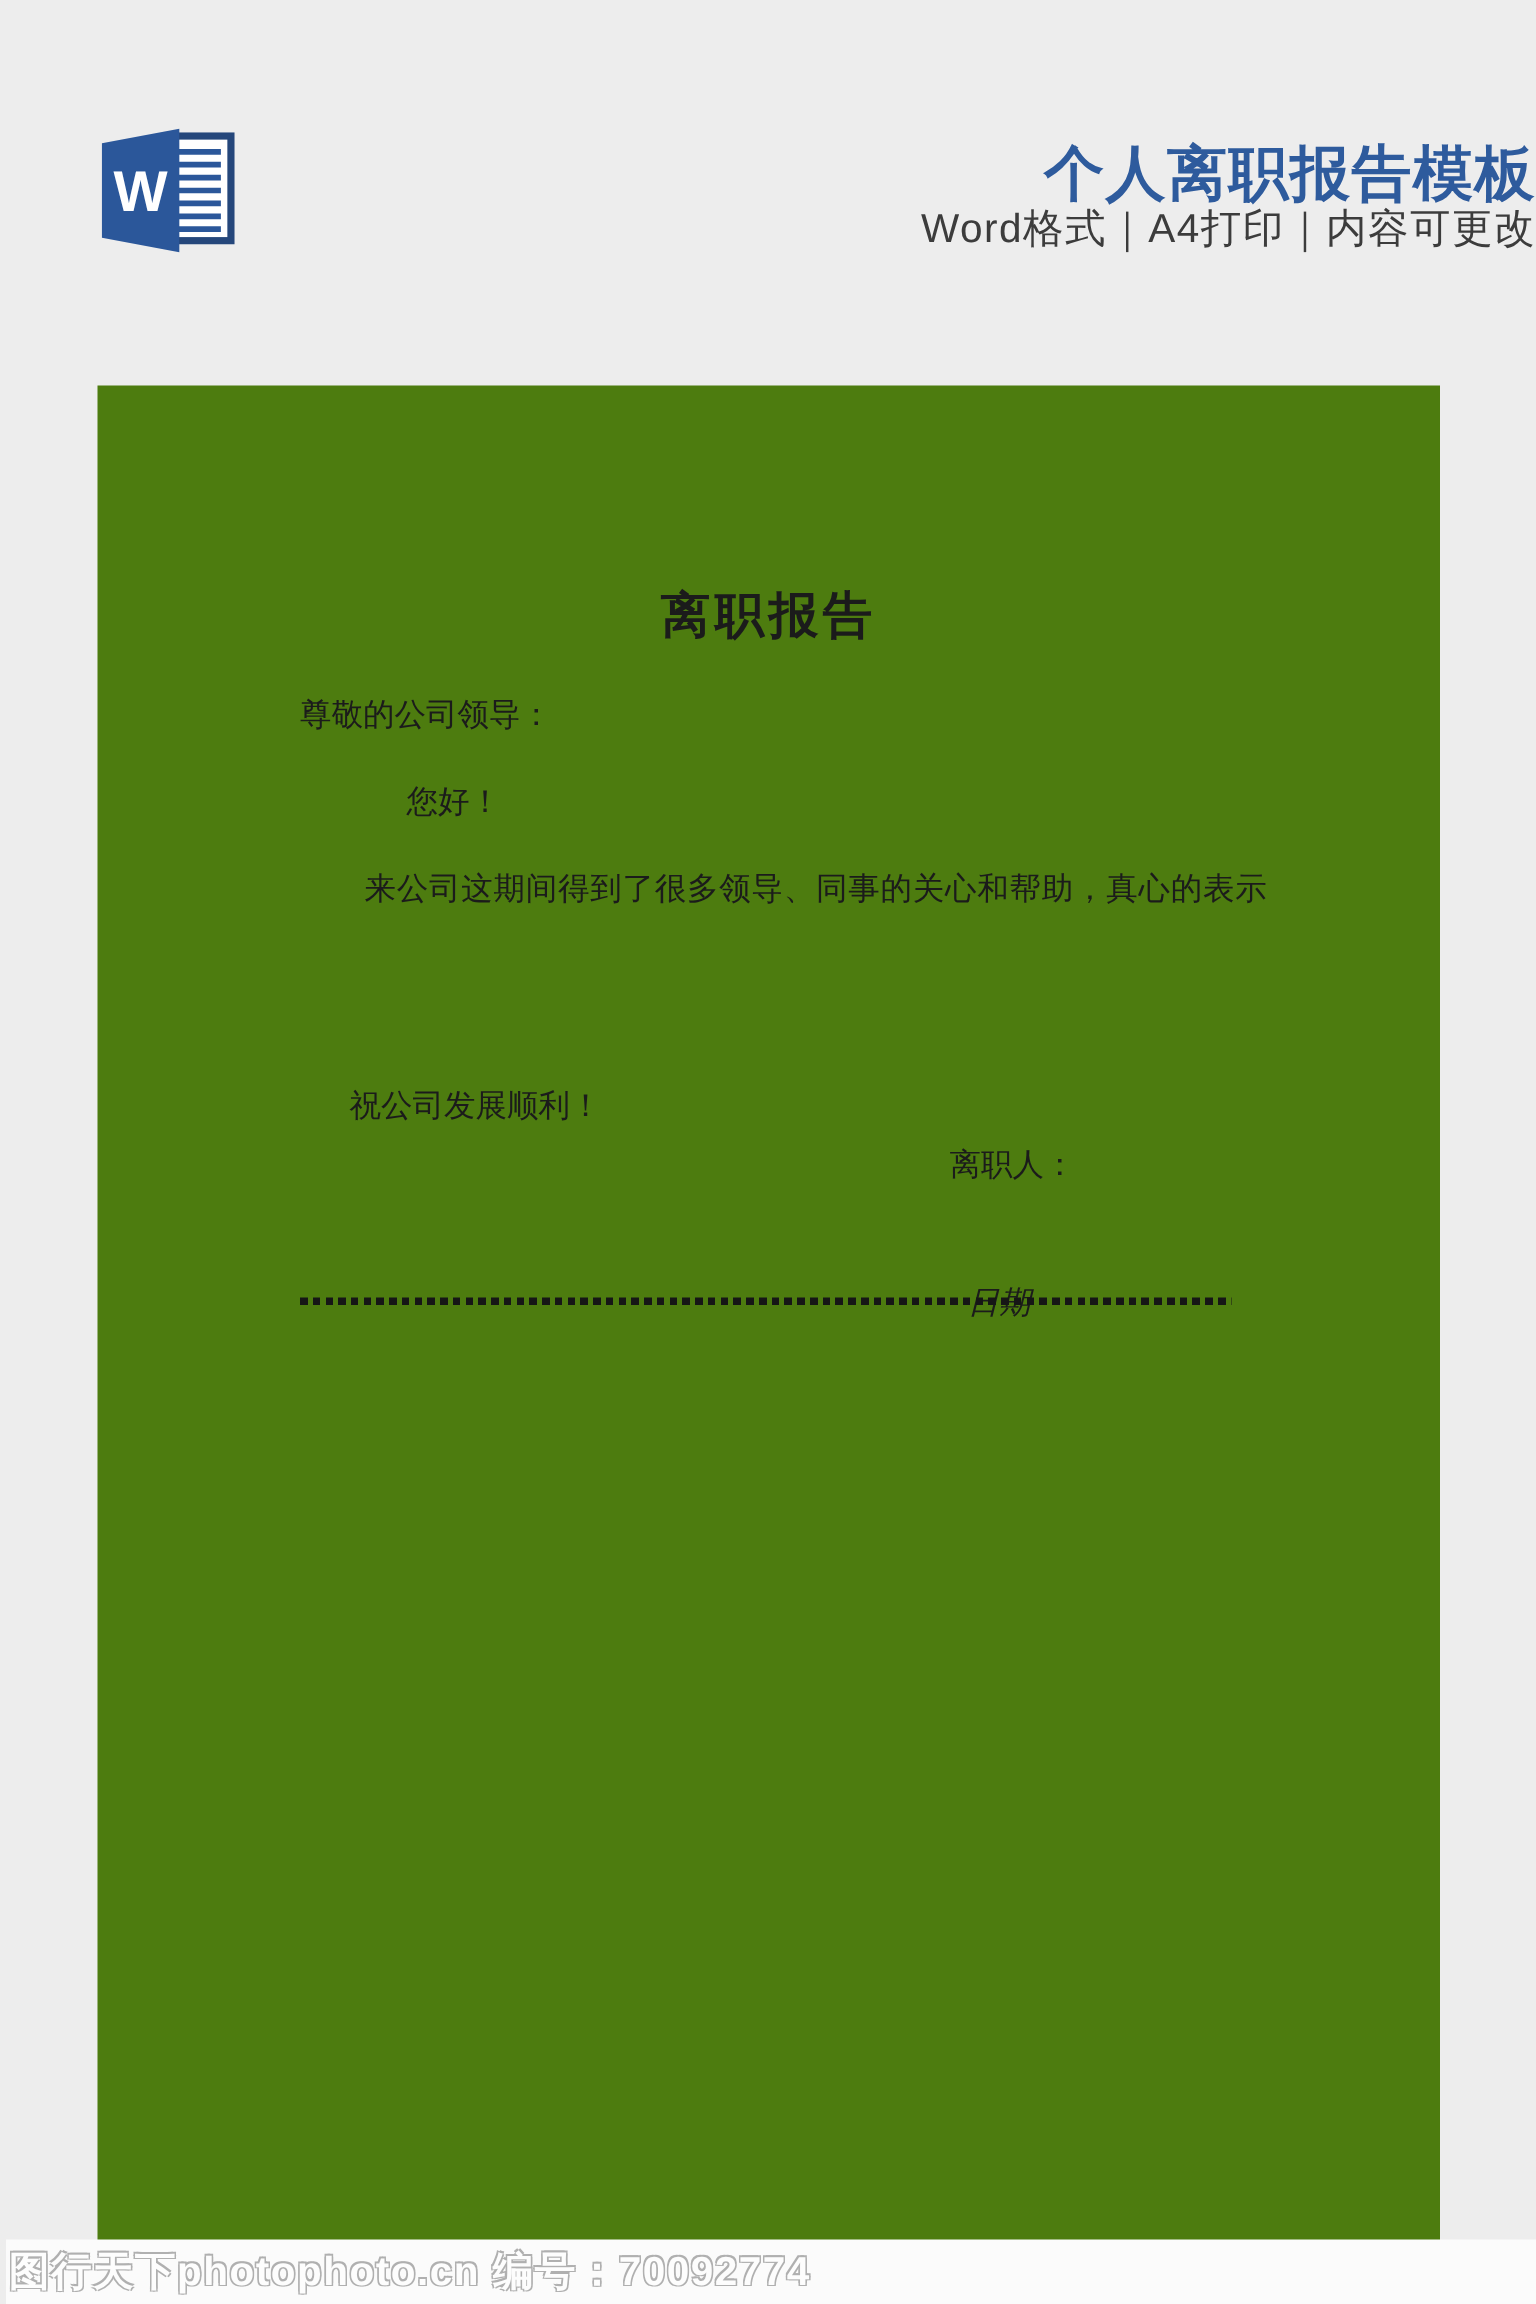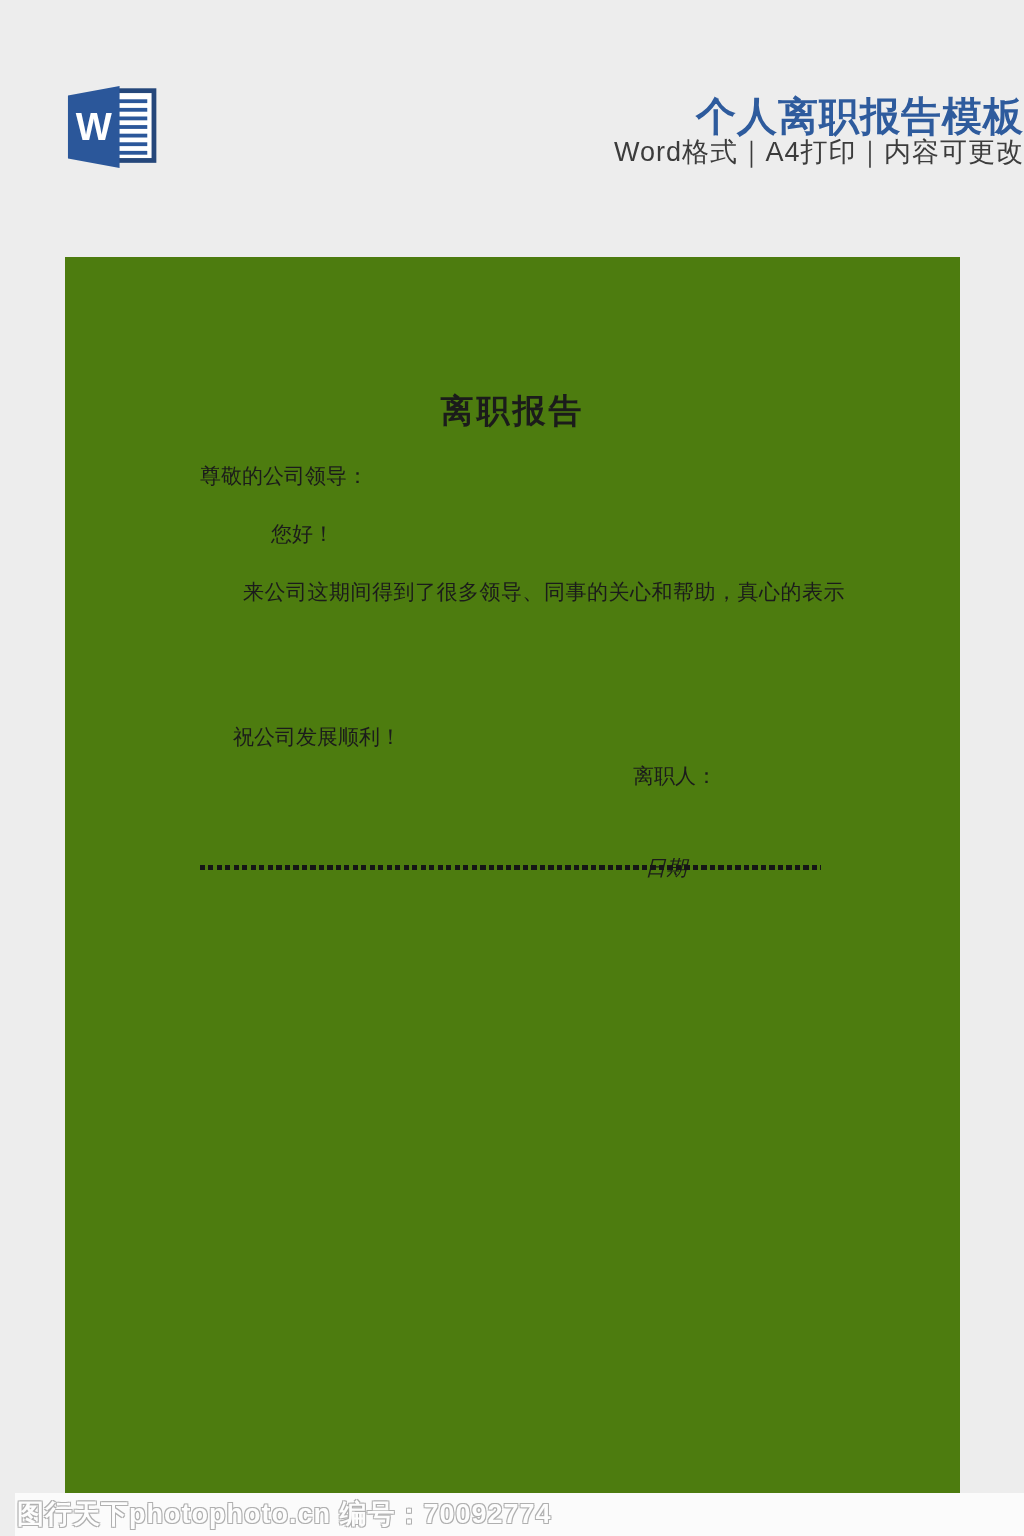--- a/index.html
+++ b/index.html
@@ -84,21 +84,21 @@
     background: repeating-linear-gradient(
       90deg,
       #161616 0px, #161616 5px,
       transparent 5px, transparent 8.5px
     );
   }
 
   
   .watermark-bar {
     position: absolute;
-    left: 15px;
+    left: 4px;
     right: 0;
     bottom: 0;
     height: 43px;
     background: #fbfbfb;
   }
   .watermark-text {
     position: absolute;
     left: 2px;
     top: 0;
     line-height: 43px;

